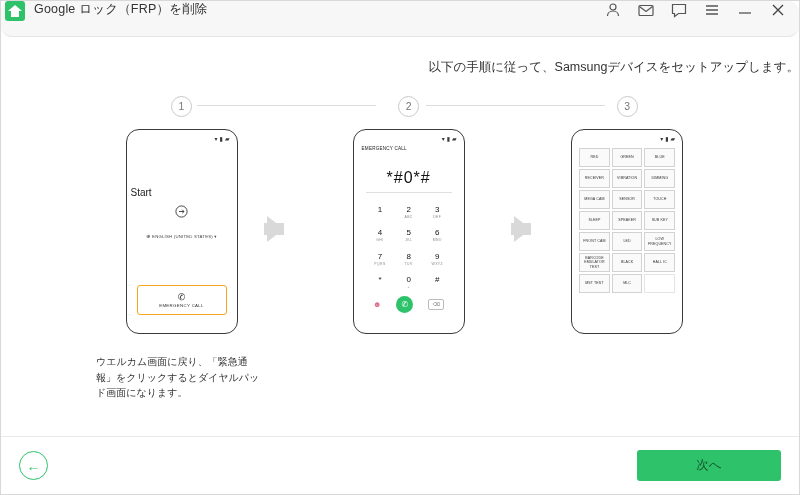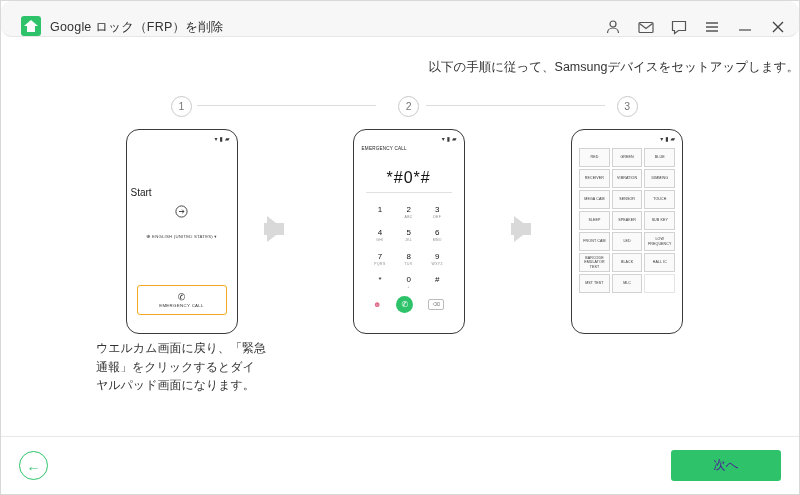--- a/index.html
+++ b/index.html
@@ -23,22 +23,22 @@
     background: #fff;
     display: flex;
     flex-direction: column;
   }
   
   .titlebar {
     height: 36px;
     background: #f7f7f7;
     border-bottom: 1px solid #e6e6e6;
     display: flex;
-    align-items: flex-end;
-    padding: 0 12px 0 20px;
+    align-items: flex-start;
+    padding: 0 12px 0 4px;
     box-sizing: border-box;
     flex: 0 0 36px;
     border-radius: 11px;
   }
   .home-icon {
     width: 20px; height: 20px;
     background: #2ec36a;
     border-radius: 3px;
     position: relative;
     margin-right: 9px;
@@ -291,23 +291,23 @@
     content: "";
     position: absolute;
     left: -20px; top: -6px;
     width: 20px; height: 12px;
     background: #d9d9d9;
   }
   .arrow-1 { left: 266px; }
   .arrow-2 { left: 513px; }
 
   .caption {
-    margin-top: 5px;
+    margin-top: 20px;
     width: 171px;
-    font-size: 12px;
+    font-size: 10px;
     line-height: 1.55;
     color: #333;
     text-align: left;
   }
 
   
   .footer {
     flex: 0 0 58px;
     border-top: 1px solid #e8e8e8;
     display: flex;
@@ -323,24 +323,24 @@
     color: #2ec36a;
     display: flex;
     align-items: center;
     justify-content: center;
     font-size: 14px;
     cursor: pointer;
     background: #fff;
   }
   .next-btn {
     margin-left: auto;
-    width: 110px;
+    width: 144px;
     height: 31px;
     background: #2ec36a;
-    color: #4c1d95;
+    color: #14532d;
     border: none;
     border-radius: 3px;
     font-size: 12.5px;
     cursor: pointer;
     font-family: "Liberation Sans", sans-serif;
   }
 </style>
 </head>
 <body>
 

